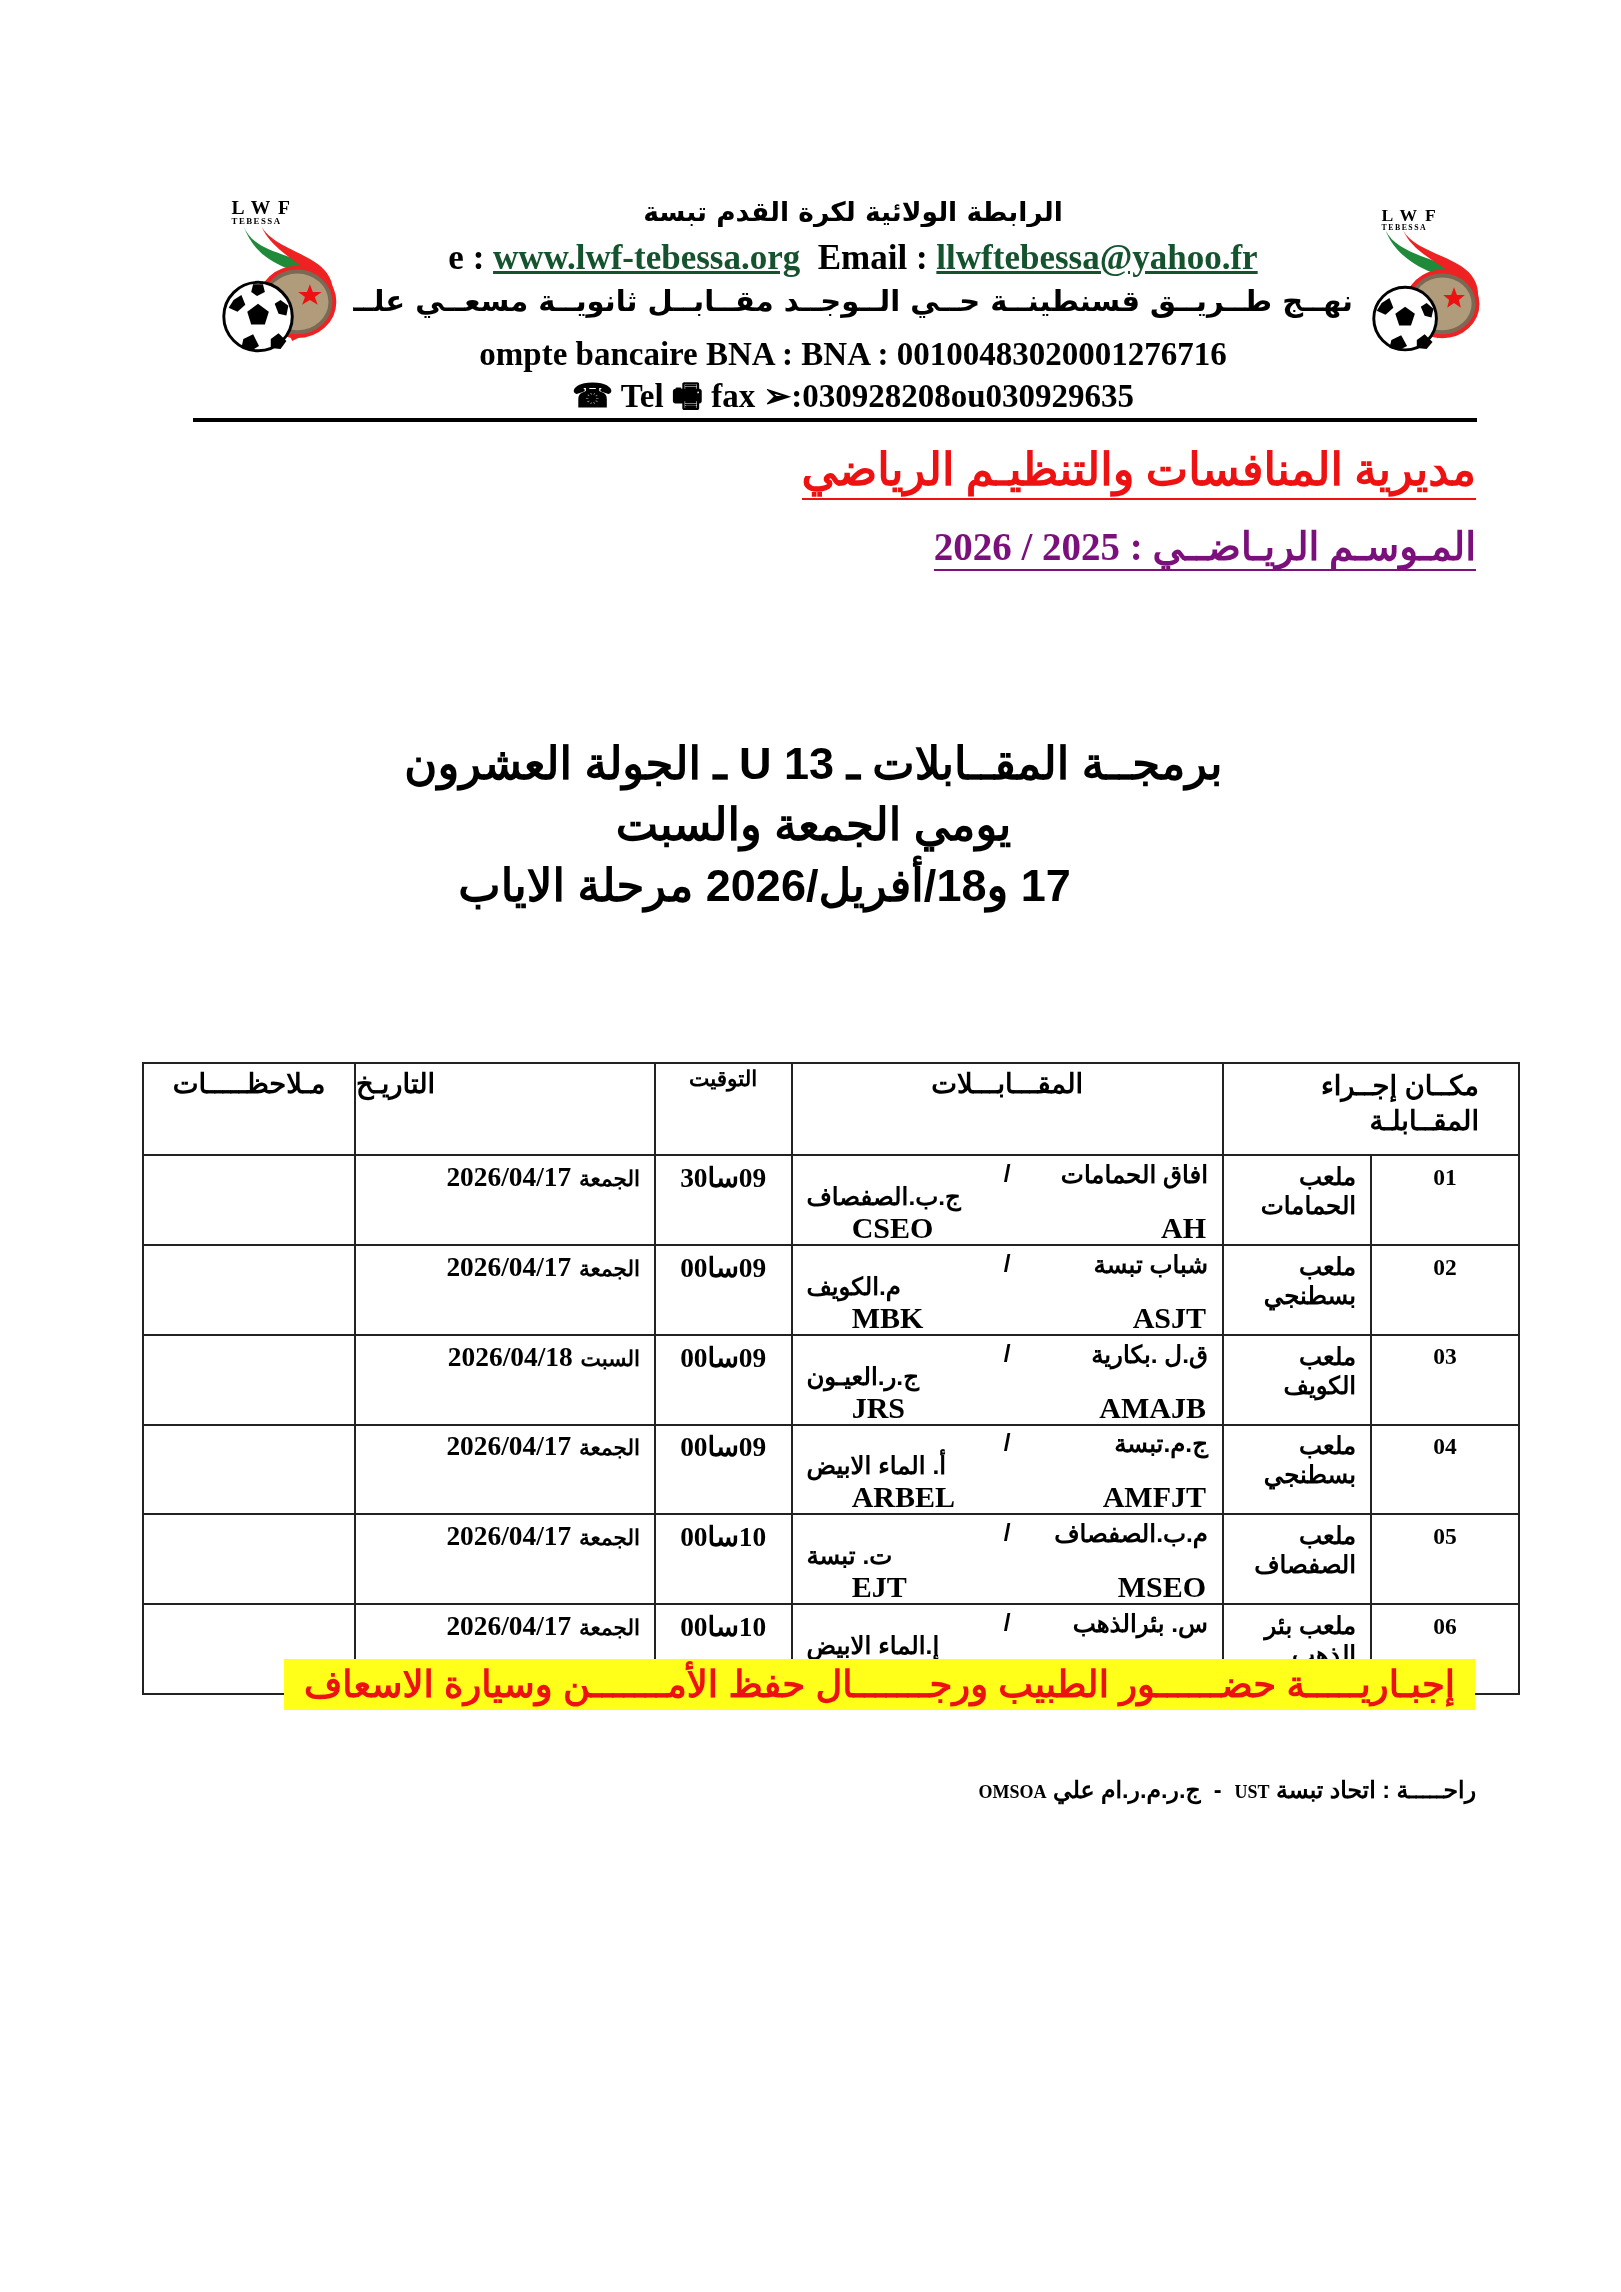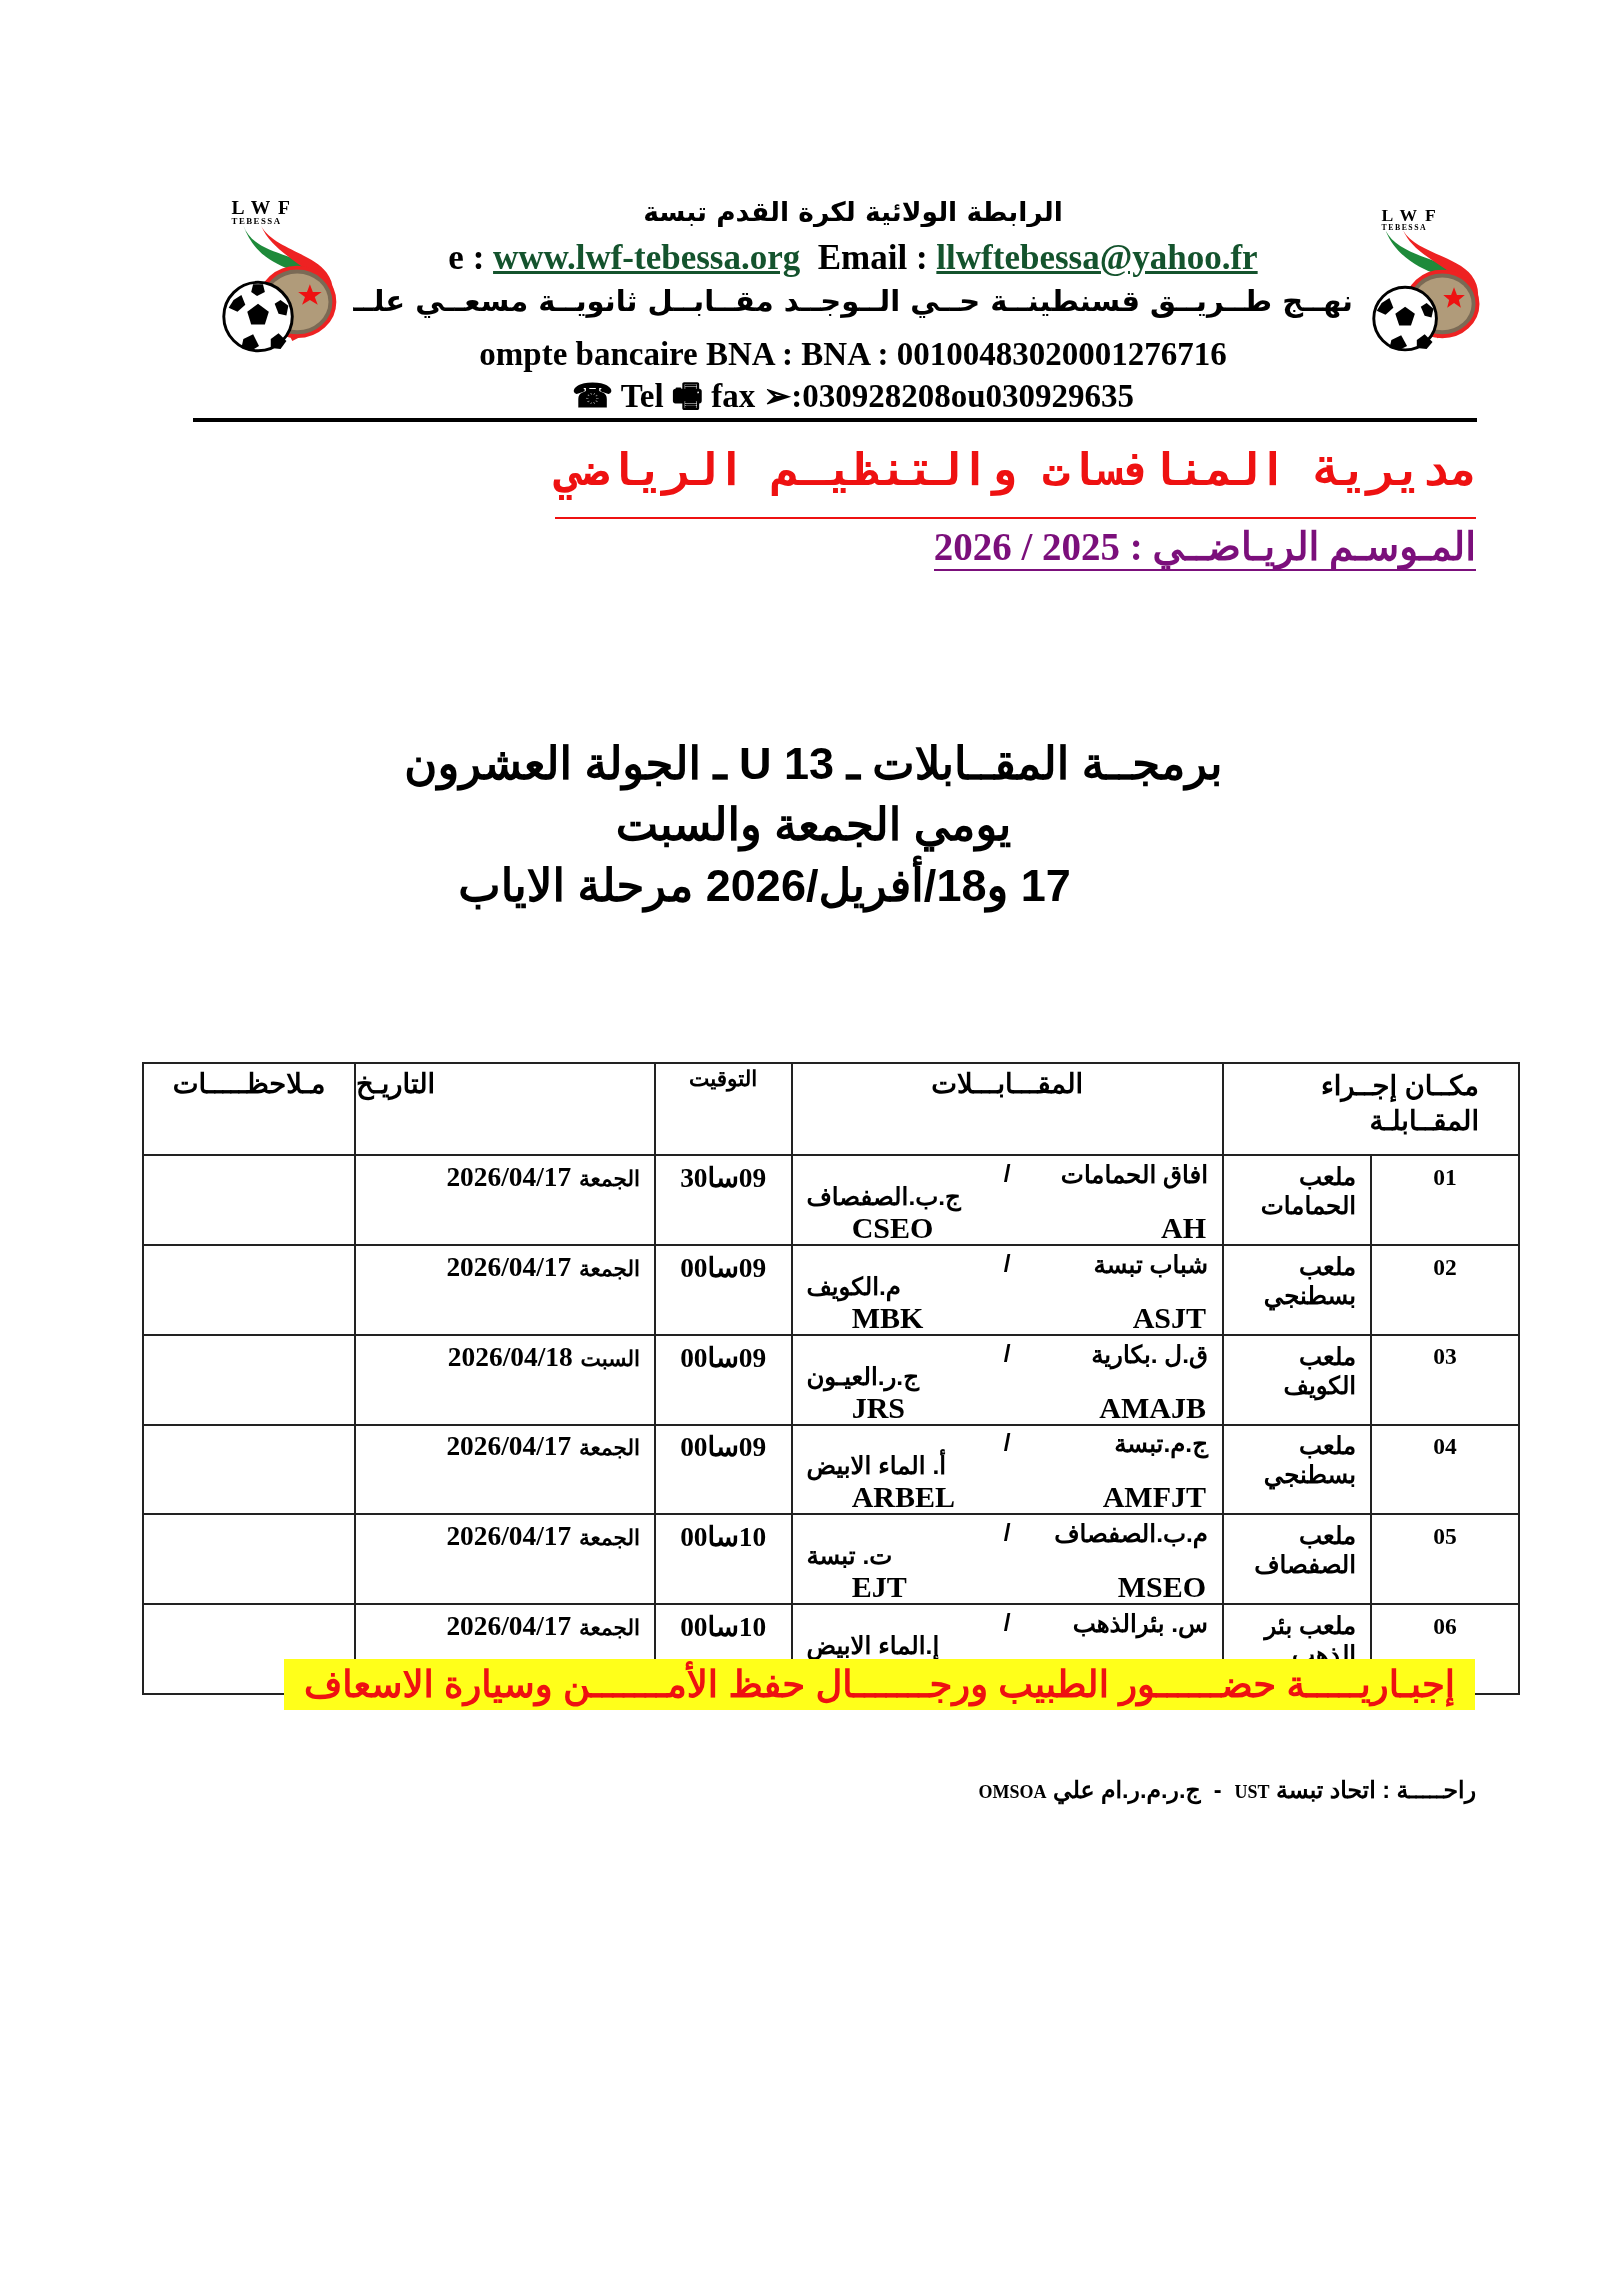--- a/index.html
+++ b/index.html
@@ -24,22 +24,22 @@
   #hdr-web { top: 238px; font-size: 35px; font-family: "Liberation Serif", serif; }
   #hdr-web .lnk { color: #14532d; text-decoration: underline; }
   #hdr-addr { top: 284px; font-size: 29px; direction: rtl; font-family: "DejaVu Sans", sans-serif; letter-spacing: 1px;}
   #hdr-bank { top: 328px; font-size: 33px; margin-top: 8px; }
   #hdr-tel { top: 372px; font-size: 33px; }
   #hdr-rule { left: 193px; top: 418px; width: 1284px; height: 3.9px; background: #000; }
 
   
   #dir-title {
     right: 145px; top: 443px; font-size: 45px; color: #ee1111; font-weight: bold;
-    direction: rtl; font-family: Liberation Mono, monospace; white-space: nowrap;
-    border-bottom: 2.9px solid #ee1111; padding-bottom: 18px;
+    direction: rtl; font-family: Liberation Serif, serif; white-space: nowrap;
+    border-bottom: 2.9px solid #ee1111; padding-bottom: 2px;
   }
   #season {
     right: 145px; top: 524px; font-size: 39px; color: #7b0f7b; font-weight: bold;
     direction: rtl; font-family: "Liberation Serif", serif; white-space: nowrap;
     border-bottom: 2.9px solid #7b0f7b; padding-bottom: 0px;
   }
 
   
   .prog { position: absolute; left: 294px; width: 1039px; text-align: center; font-weight: bold;
           font-family: "Liberation Sans", sans-serif; direction: rtl; white-space: nowrap; font-size: 45px; }

